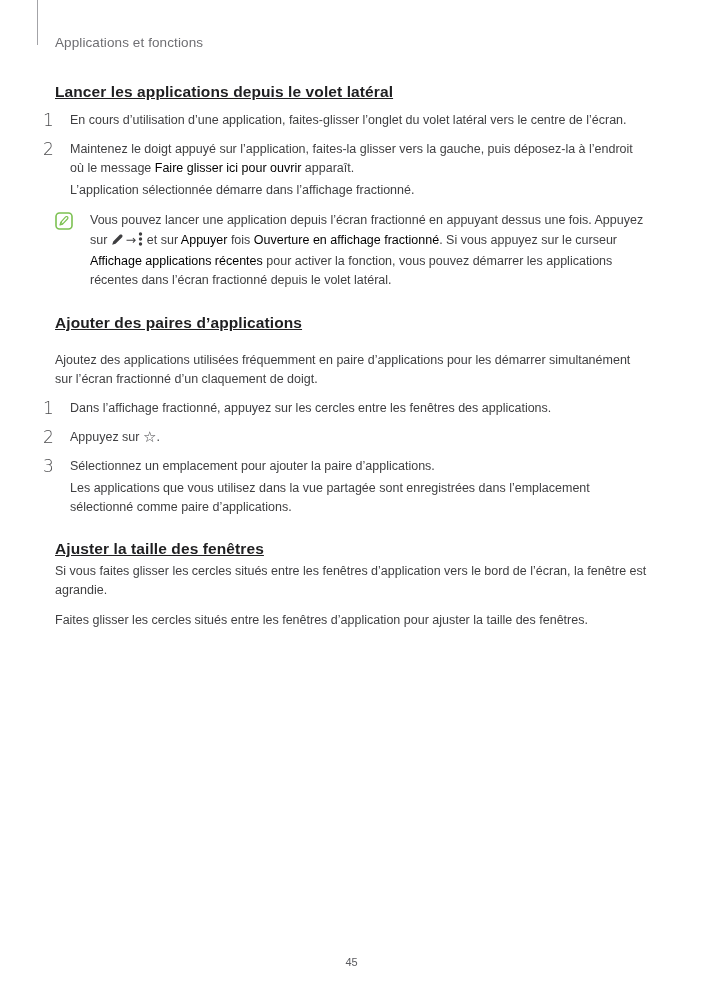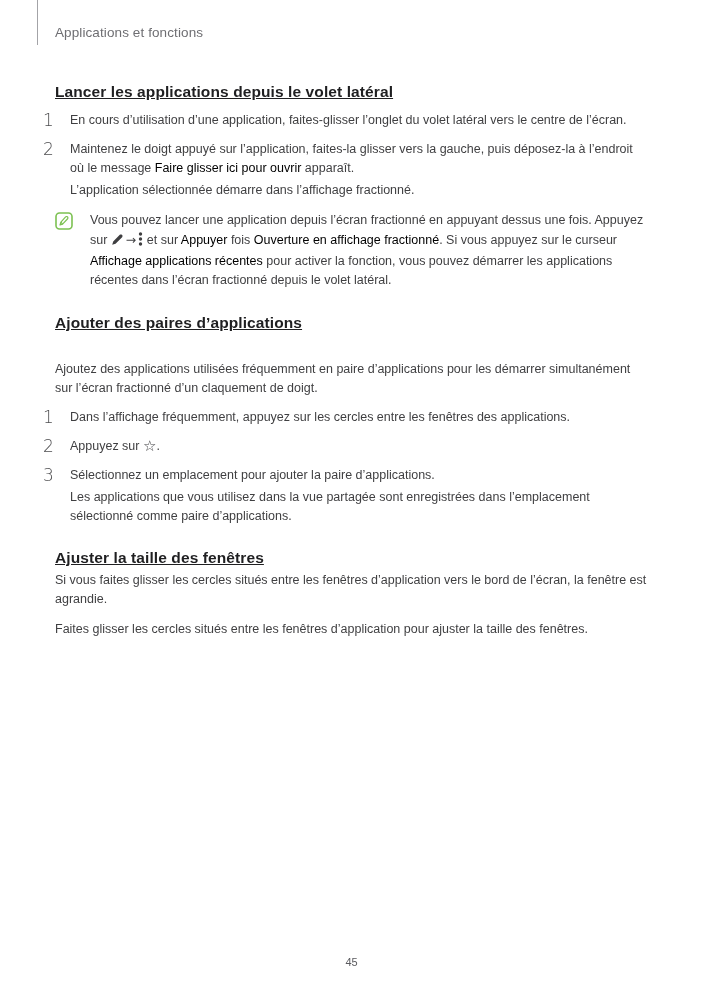--- a/index.html
+++ b/index.html
@@ -10,21 +10,21 @@
     font-family:"Liberation Sans","DejaVu Sans",sans-serif;
     color:#3f3f41;
     overflow:hidden;
     margin:0 auto;
   }
   .vline {
     position:absolute; left:37px; top:0;
     width:1px; height:45px; background:#a3a3a7;
   }
   .running-header {
-    position:absolute; left:55px; top:25px;
+    position:absolute; left:55px; top:35px;
     font-size:13.5px; color:#6e6e72; letter-spacing:0.1px;
   }
   .content {
     position:absolute; left:55px; top:83px; width:594px;
   }
   h2 {
     margin:0; font-size:15.5px; line-height:18px;
     font-weight:bold; color:#1f1f21; letter-spacing:0.1px;text-decoration:underline;
   }
   .body-text { font-size:12.5px; line-height:19px; }
@@ -42,21 +42,21 @@
 
   .steps-first { margin-top:7px; }
 
   .note {
     display:flex; margin-top:11px;
   }
   .note-icon-col { width:18px; flex-shrink:0; padding-top:1px; }
   .note-text { margin-left:17px; flex:1; }
 
   .sec2-title { margin-top:24px; }
-  .sec2-intro { margin-top:28px; }
+  .sec2-intro { margin-top:19px; }
   .sec3-title { margin-top:23px; }
   .sec3-p1 { margin-top:11px; }
   .sec3-p2 { margin-top:4px; }
 
   .inline-icon { display:inline-block; vertical-align:-2px; }
   .star-glyph {
     font-family:"DejaVu Sans",sans-serif;
     font-size:15px; line-height:19px; color:#3f3f41;
     vertical-align:-1px;
   }
@@ -113,21 +113,21 @@
             </svg></span><span> et sur </span><b>Appuyer</b><span> fois </span><b>Ouverture en affichage fractionné</b><span>. Si vous appuyez sur le curseur </span><b>Affichage applications récentes</b><span> pour activer la fonction, vous pouvez démarrer les applications récentes dans l’écran fractionné depuis le volet latéral.</span>
       </div>
     </div>
 
     <h2 class="sec2-title">Ajouter des paires d’applications</h2>
     <div class="body-text sec2-intro">Ajoutez des applications utilisées fréquemment en paire d’applications pour les démarrer simultanément sur l’écran fractionné d’un claquement de doigt.</div>
 
     <ol class="steps">
       <li class="step">
         <span class="num">1</span>
-        <div class="step-body body-text">Dans l’affichage fréquemment, appuyez sur les cercles entre les fenêtres des applications.</div>
+        <div class="step-body body-text">Dans l’affichage fractionné, appuyez sur les cercles entre les fenêtres des applications.</div>
       </li>
       <li class="step">
         <span class="num">2</span>
         <div class="step-body body-text">
           <span>Appuyez sur </span><span class="star-glyph">☆</span><span>.</span>
         </div>
       </li>
       <li class="step">
         <span class="num">3</span>
         <div class="step-body">

